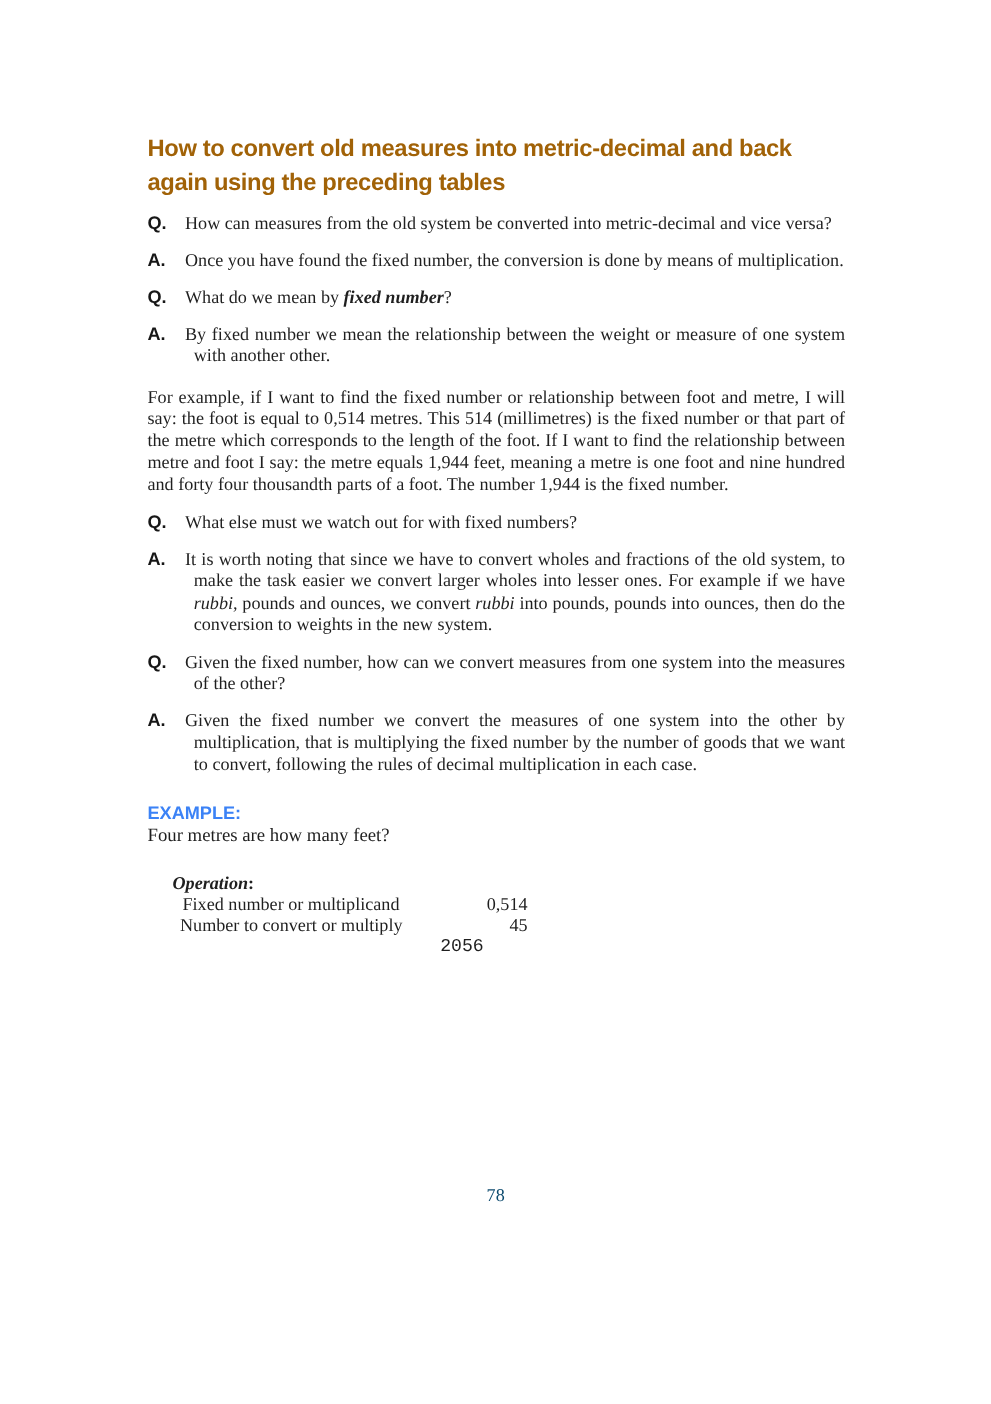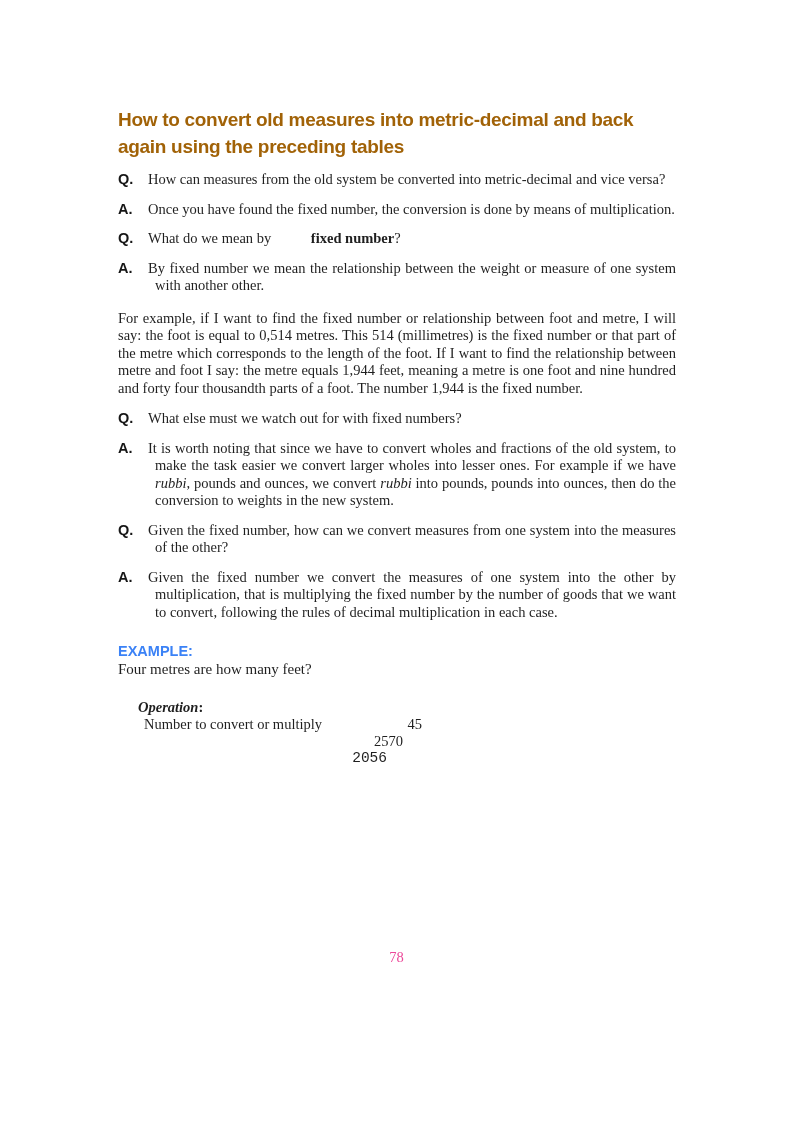--- a/index.html
+++ b/index.html
@@ -43,21 +43,21 @@
     font-weight: bold;
     color: #161616;
   }
   .para {
     font-size: 14.5px;
     line-height: 17.5px;
     text-align: justify;
     margin: 15px 0 13px 0;
   }
   .run-i  { font-style: italic; }
-  .run-bi { font-weight: bold; margin-left: 36px; }
+  .run-bi { font-style: italic; font-weight: bold; }
   .example-heading {
     font-family: "Liberation Sans", sans-serif;
     font-weight: bold;
     font-size: 14.5px;
     line-height: 18px;
     color: #3b82f6;
     margin-top: 21px;
   }
   .example-question {
     font-size: 15px;
@@ -80,21 +80,21 @@
   .v-multiplier   { right: 254px; }
   .v-partial-1    { right: 273px; }
   .v-partial-2    { right: 289px; font-family: Liberation Mono, monospace; }
   .v-result       { right: 281px; }
   .page-number {
     position: absolute;
     top: 949px; left: 0;
     width: 793px;
     text-align: center;
     font-size: 14.5px;
-    color: #ec4899;
+    color: #0c4a6e;
   }
 </style>
 </head>
 <body>
 
 <div class="content">
 
   <div class="doc-title">
     <div class="title-line">How to convert old measures into metric-decimal and back</div>
     <div class="title-line">again using the preceding tables</div>
@@ -141,29 +141,30 @@
     <span class="qa-label">A.</span>
     <span><span>Given the fixed number we convert the measures of one system into the other by multiplication, that is multiplying the fixed number by the number of goods that we want to convert, following the rules of decimal multiplication in each case.</span></span>
   </div>
 
   <div class="example-heading">EXAMPLE:</div>
   <div class="example-question">Four metres are how many feet?</div>
 
   <div class="operation">
     <div class="op-line op-header"><span class="run-i">Operation</span><span>:</span></div>
 
+    <div class="op-line">
+      <span class="op-label-1">Fixed number or multiplicand</span>
+      <span class="op-value v-multiplicand">0,514</span>
+    </div>
 
     <div class="op-line">
       <span class="op-label-2">Number to convert or multiply</span>
       <span class="op-value v-multiplier">45</span>
     </div>
 
-    <div class="op-line">
-      <span class="op-value v-partial-1">2570</span>
-    </div>
 
     <div class="op-line">
       <span class="op-value v-partial-2">2056</span>
     </div>
 
   </div>
 
 </div>
 
 <div class="page-number">78</div>

